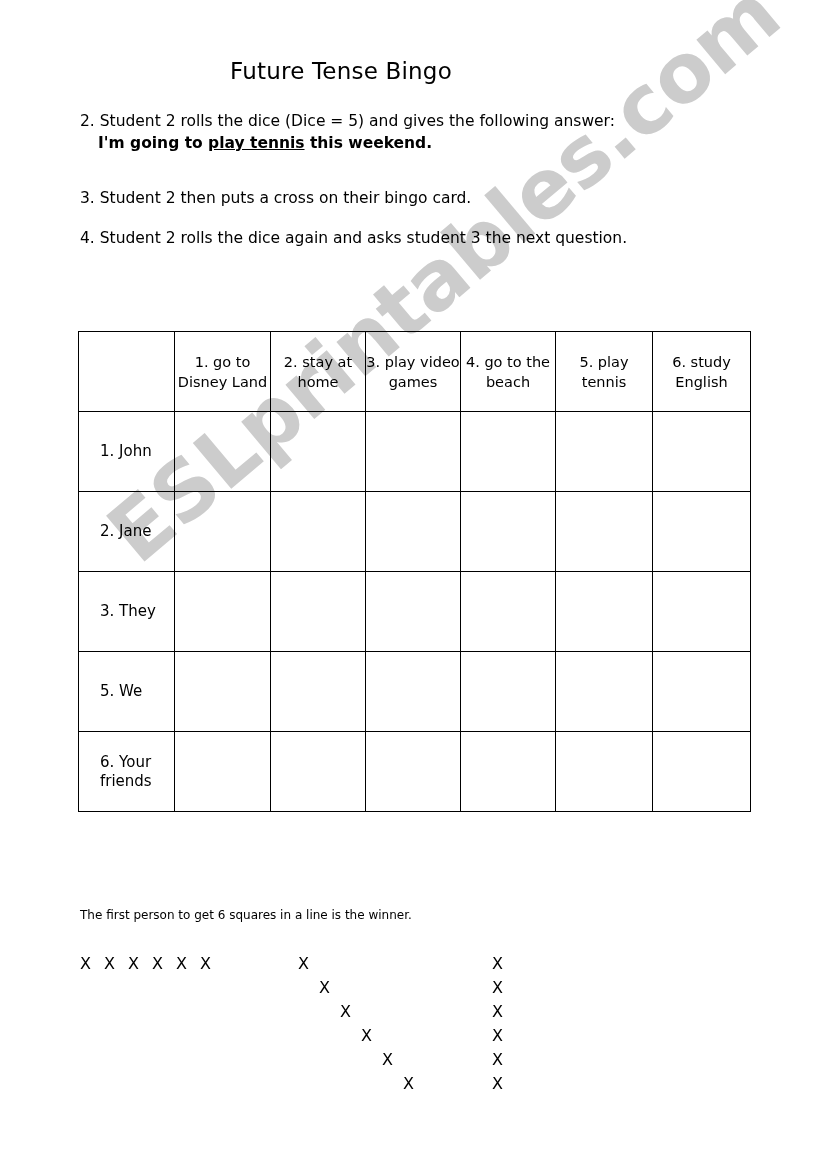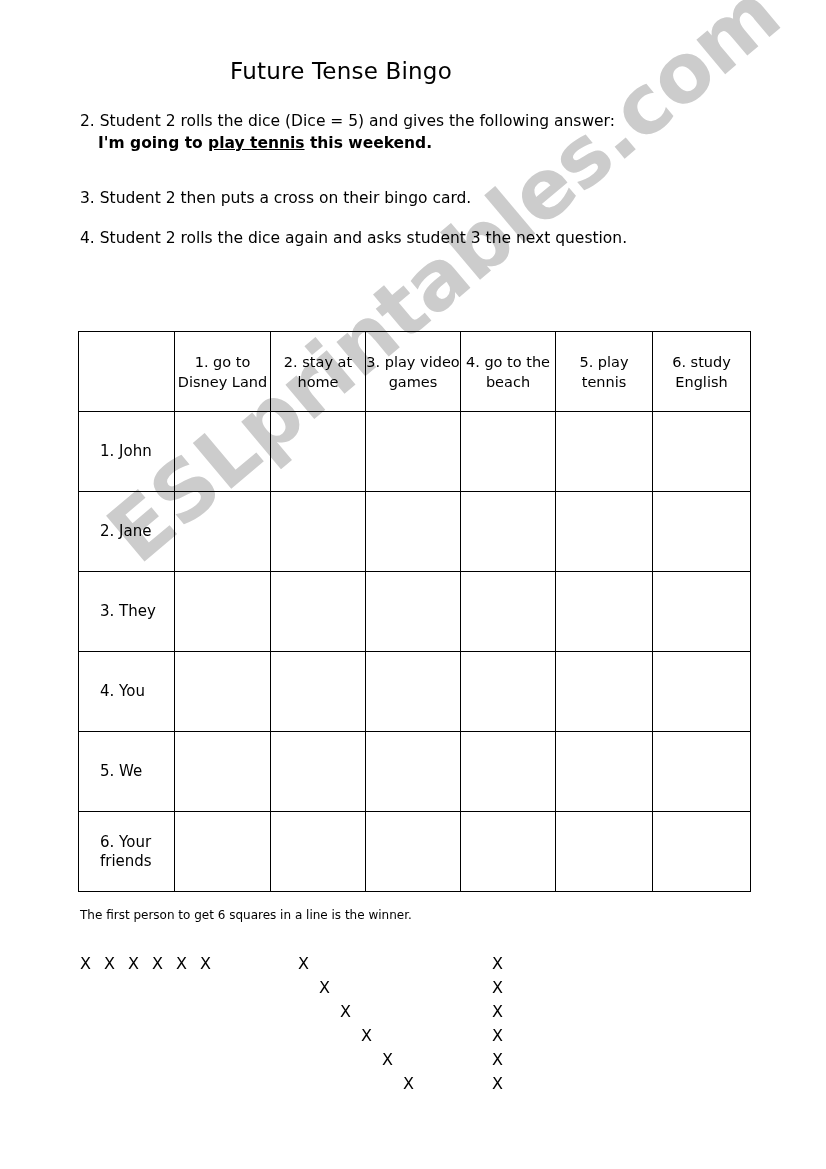--- a/index.html
+++ b/index.html
@@ -212,29 +212,20 @@
         <td class="rowlabel">2. Jane</td>
         <td class="cell"></td>
         <td class="cell"></td>
         <td class="cell"></td>
         <td class="cell"></td>
         <td class="cell"></td>
         <td class="cell"></td>
       </tr>
       <tr>
         <td class="rowlabel">3. They</td>
-        <td class="cell"></td>
-        <td class="cell"></td>
-        <td class="cell"></td>
-        <td class="cell"></td>
-        <td class="cell"></td>
-        <td class="cell"></td>
-      </tr>
-      <tr>
-        <td class="rowlabel">4. You</td>
         <td class="cell"></td>
         <td class="cell"></td>
         <td class="cell"></td>
         <td class="cell"></td>
         <td class="cell"></td>
         <td class="cell"></td>
       </tr>
       <tr>
         <td class="rowlabel">5. We</td>
         <td class="cell"></td>

